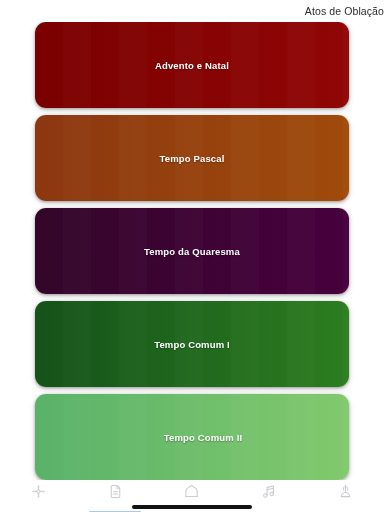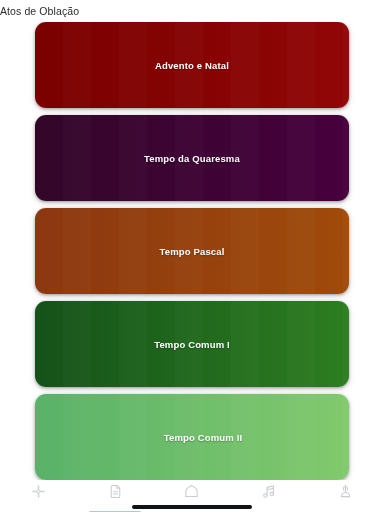--- a/index.html
+++ b/index.html
@@ -15,21 +15,21 @@
     display:flex; flex-direction:column;
     background:#ffffff;
   }
 
   
   .header {
     height:22px;
     flex:0 0 22px;
     display:flex;
     align-items:center;
-    justify-content:flex-start;
+    justify-content:flex-end;
     background:#ffffff;
   }
   .header-title {
     font-size:10.5px;
     font-weight:400;
     color:#2b2b2b;
     letter-spacing:0.1px;
     white-space:nowrap;
   }
 
@@ -131,25 +131,25 @@
 <div id="app">
 
   <div class="header">
     <div class="header-title">Atos de Oblação</div>
   </div>
 
   <div class="card-list" id="card-list">
       <div class="card" style="background: linear-gradient(90deg, rgb(122, 0, 0) 0%, rgb(145, 6, 6) 100%);">
         <div class="card-label">Advento e Natal</div>
       </div>
+      <div class="card" style="background: linear-gradient(90deg, rgb(140, 55, 16) 0%, rgb(160, 75, 11) 100%);">
+        <div class="card-label">Tempo Pascal</div>
+      </div>
       <div class="card" style="background: linear-gradient(90deg, rgb(51, 6, 41) 0%, rgb(71, 0, 61) 100%);">
         <div class="card-label">Tempo da Quaresma</div>
-      </div>
-      <div class="card" style="background: linear-gradient(90deg, rgb(140, 55, 16) 0%, rgb(160, 75, 11) 100%);">
-        <div class="card-label">Tempo Pascal</div>
       </div>
       <div class="card" style="background: linear-gradient(90deg, rgb(21, 82, 26) 0%, rgb(44, 125, 32) 100%);">
         <div class="card-label">Tempo Comum I</div>
       </div>
       <div class="card" style="background: linear-gradient(90deg, rgb(89, 178, 105) 0%, rgb(130, 201, 108) 100%); padding-left: 22px;">
         <div class="card-label">Tempo Comum II</div>
       </div>
     </div>
 
   <div class="bottom-nav" id="bottom-nav">

